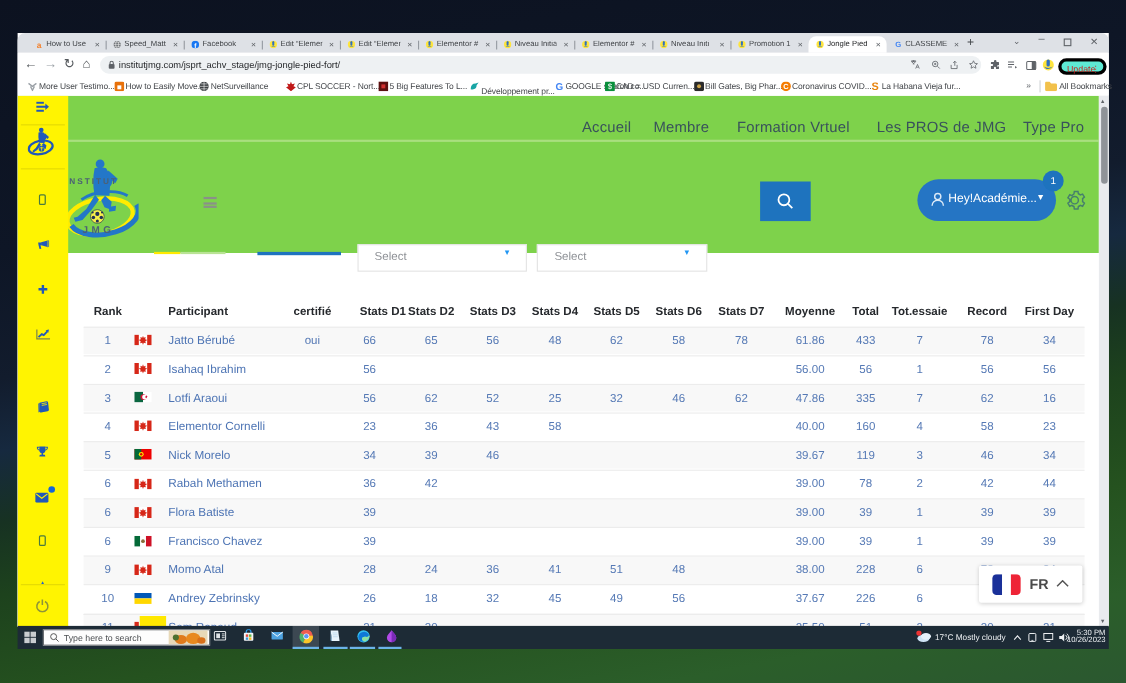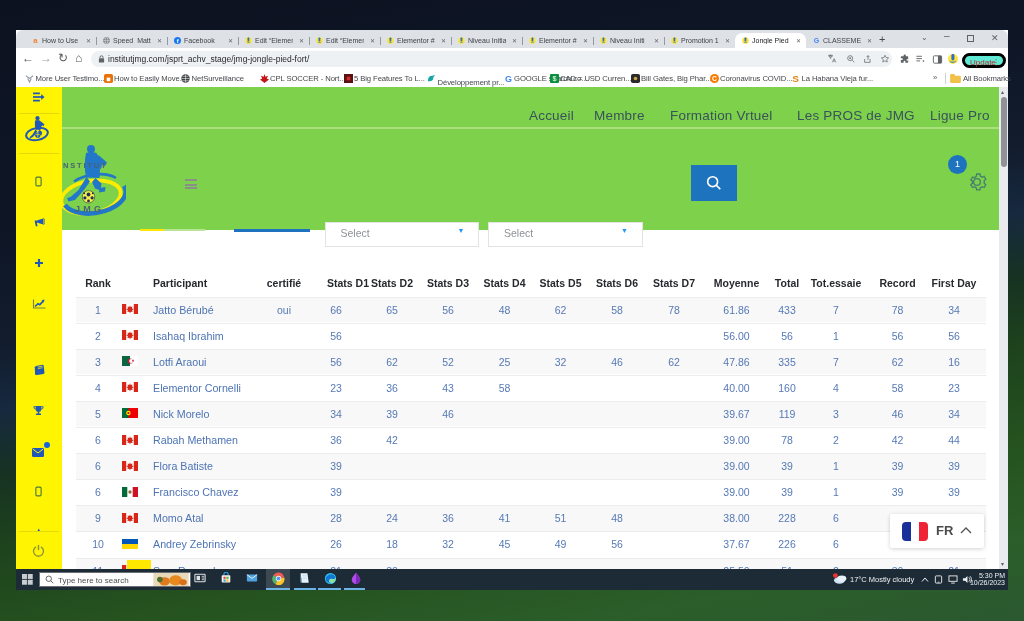--- a/index.html
+++ b/index.html
@@ -326,21 +326,21 @@
     <path d="M0 1.5A1.5 1.5 0 0 1 1.5 0h3L6 2h4.5A1.5 1.5 0 0 1 12 3.5v5A1.5 1.5 0 0 1 10.5 10h-9A1.5 1.5 0 0 1 0 8.5z" fill="#f2c14b"></path>
   </svg>
 <div class="bmt" style="left:963px;top:74px">All Bookmarks</div>
 <div class="abs page">
 <div class="ghead"></div>
 <div class="gnav">
 <span style="position:absolute;left:513px;top:21px">Accueil</span>
 <span style="position:absolute;left:578px;top:21px">Membre</span>
 <span style="position:absolute;left:654px;top:21px">Formation Vrtuel</span>
 <span style="position:absolute;left:781px;top:21px">Les PROS de JMG</span>
-<span style="position:absolute;left:914px;top:21px">Ligue Pro</span>
+<span style="position:absolute;left:914px;top:21px">Type Pro</span>
 </div>
 <svg style="position:absolute;left:40px;top:51px" viewBox="0 0 70 84" width="70" height="84">
 <ellipse cx="35" cy="59" rx="30" ry="16" fill="none" stroke="#ffec00" stroke-width="3.8" transform="rotate(-10 35 59)"></ellipse>
 <path d="M18 43.5 A28 15 -10 0 1 60 40" fill="none" stroke="#2377c8" stroke-width="2.6"></path>
 <path d="M9 67 A29 16 -10 0 0 68 48" fill="none" stroke="#2377c8" stroke-width="4.6"></path>
 <g fill="#2377c8">
 <circle cx="35" cy="11" r="4"></circle>
 <path d="M30 15 Q35 13 40.5 15 L45.5 24 Q47 28.5 44 31.5 L43.5 40 L30 39.5 Q27.5 27 30 15 Z"></path>
 <path d="M42.5 17 L51 24.5 L48.8 28.5 L41 22.5 Z"></path>
 <path d="M30.5 39 L22.5 52 L14.5 59 L11 60 L12.5 63.5 L19 62 L27.5 52.5 L34 43.5 Z"></path>
@@ -361,20 +361,28 @@
 <text x="19" y="74" font-size="9" font-weight="bold" fill="#4b6175" letter-spacing="3.2" font-family="Liberation Sans">JMG</text>
 </svg>
 <div style="position:absolute;left:169px;top:92px;width:12px;height:10px;border-top:2px solid #8a9089;border-bottom:2px solid #8a9089">
       <div style="margin-top:2.5px;height:2px;background:#8a9089"></div>
     </div>
 <div class="sbtn">
       <svg style="position:absolute;left:14px;top:9px" viewBox="0 0 20 20" width="18" height="18">
         <circle cx="8.5" cy="8.5" r="5.5" stroke="#fff" stroke-width="1.8" fill="none"></circle>
         <path d="M12.7 12.7L17 17" stroke="#fff" stroke-width="1.8"></path>
       </svg>
+    </div>
+<div class="upill">
+      <svg style="position:absolute;left:11px;top:11px" viewBox="0 0 16 16" width="15" height="15">
+        <circle cx="8" cy="5" r="3" stroke="#dbe9f7" stroke-width="1.4" fill="none"></circle>
+        <path d="M2.5 14a5.5 5.5 0 0 1 11 0" stroke="#dbe9f7" stroke-width="1.4" fill="none"></path>
+      </svg>
+      <span style="position:absolute;left:28px;top:12px">Hey!Académie...</span>
+      <span style="position:absolute;left:108px;top:12px;font-size:8px">▼</span>
     </div>
 <div class="badge1">1</div>
 <svg style="position:absolute;left:951px;top:85px" viewBox="0 0 24 24" width="20" height="20">
       <path d="M12 8a4 4 0 1 0 0 8 4 4 0 0 0 0-8zm8.6 5.6l2 1.6-2 3.4-2.4-1a8 8 0 0 1-2.2 1.3l-.4 2.6h-4l-.4-2.6a8 8 0 0 1-2.2-1.3l-2.4 1-2-3.4 2-1.6a8 8 0 0 1 0-2.6l-2-1.6 2-3.4 2.4 1A8 8 0 0 1 11.2 5l.4-2.6h4L16 5a8 8 0 0 1 2.2 1.3l2.4-1 2 3.4-2 1.6a8 8 0 0 1 0 2.6z" fill="none" stroke="#47806c" stroke-width="1.6"></path>
     </svg>
 <div style="position:absolute;left:124px;top:142px;width:24px;height:1.5px;background:#ffe900"></div>
 <div style="position:absolute;left:148px;top:142px;width:41px;height:1.5px;background:#b9e395"></div>
 <div style="position:absolute;left:218px;top:142px;width:76px;height:2.5px;background:#1e73be"></div>
 <div style="position:absolute;left:308.5px;top:135px;width:154.5px;height:25px;border:1px solid #e3e3e3;background:#fff"></div>
 <div style="position:absolute;left:324.5px;top:139.5px;font-size:10.5px;color:#8e9196">Select</div>

